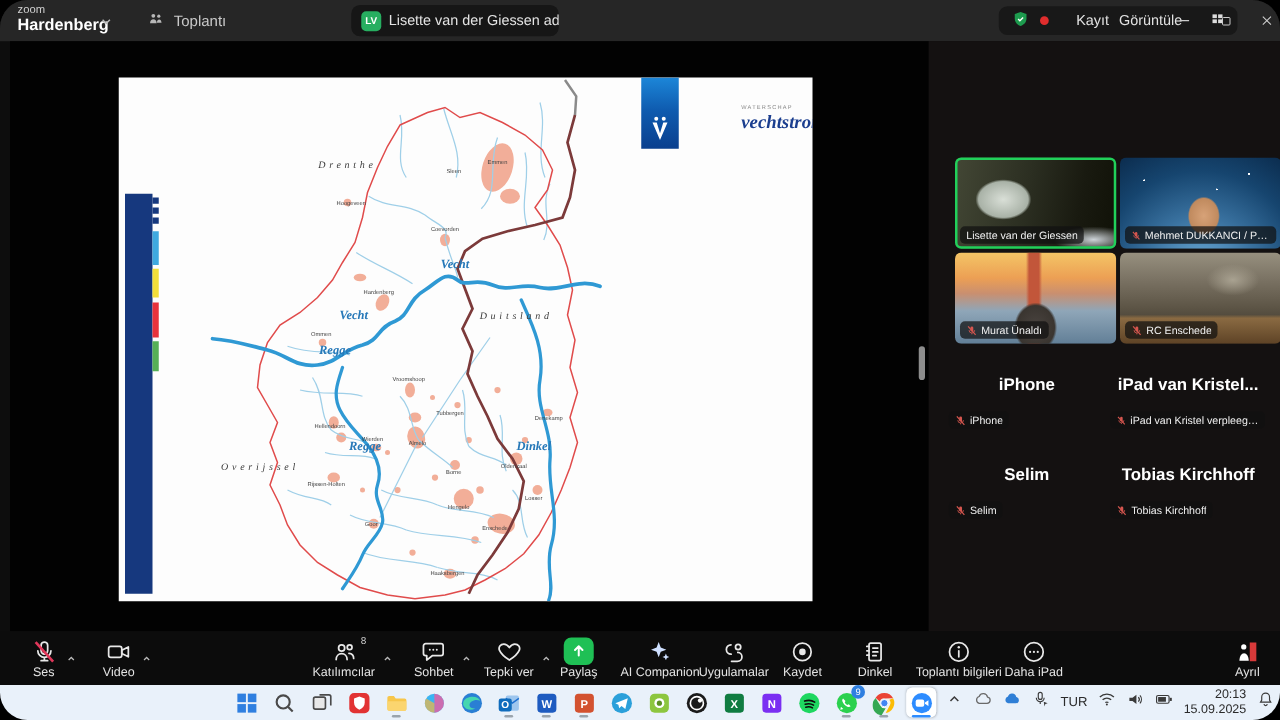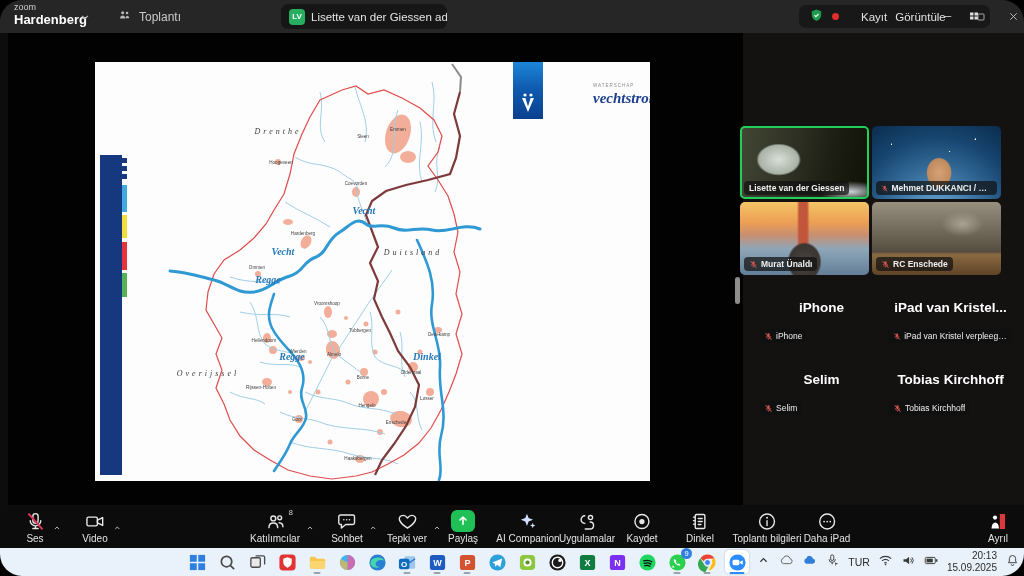--- a/index.html
+++ b/index.html
@@ -36,21 +36,21 @@
   .townlbl{font-family:"Liberation Sans",sans-serif;font-size:4.6px;fill:#3f3f3f;text-anchor:middle;}
   .logo{position:absolute;left:418px;top:0;height:57px;display:flex;}
   .logo-banner{width:30px;height:57px;background:linear-gradient(180deg,#1c86d8 0%,#0f5cb0 45%,#0a3f8e 100%);display:flex;align-items:flex-end;justify-content:center;padding-bottom:5px;}
   .logo-text{padding:22px 0 0 8px;line-height:1;margin-left:42px;}
   .logo-small{font-size:4.5px;letter-spacing:1px;color:#8a8a8a;}
   .logo-main{font-family:"Liberation Serif",serif;font-style:italic;font-weight:bold;font-size:15px;color:#1b3e8f;margin-top:2px;}
 
   
   .panel{position:absolute;left:743px;top:33px;width:281px;height:472px;background:#141111;}
   .scrollthumb{position:absolute;left:735px;top:277px;width:5px;height:27px;border-radius:3px;background:#8d8d8d;}
-  .video-grid{position:absolute;left:740px;top:126px;display:grid;grid-template-columns:129px 129px;grid-auto-rows:73px;gap:3px;font-weight:bold;}
+  .video-grid{position:absolute;left:764px;top:126px;display:grid;grid-template-columns:129px 129px;grid-auto-rows:73px;gap:3px;}
   .vtile{position:relative;border-radius:5px;overflow:hidden;background:#222;}
   .vtile.active{outline:2px solid #21d05a;outline-offset:-2px;}
   .pill{position:absolute;left:4px;bottom:4px;max-width:121px;background:rgba(16,16,16,.72);border-radius:4px;padding:2px 5px;display:flex;align-items:center;gap:3px;color:#f0f0f0;font-size:8.5px;white-space:nowrap;overflow:hidden;}
   .pill span{overflow:hidden;text-overflow:ellipsis;}
   .scene-lisette{background:
     radial-gradient(36px 26px at 30% 46%,#d9dfd7 0%,#a9b2a7 55%,rgba(0,0,0,0) 62%),
     radial-gradient(46px 15px at 86% 90%,#cdd3d8 0%,rgba(0,0,0,0) 70%),
     linear-gradient(100deg,#434735 0%,#2b2e21 45%,#191a10 75%,#101107 100%);}
   .scene-mehmet{background:
     radial-gradient(1.5px 1.5px at 15% 25%,#fff 40%,rgba(0,0,0,0) 60%),

